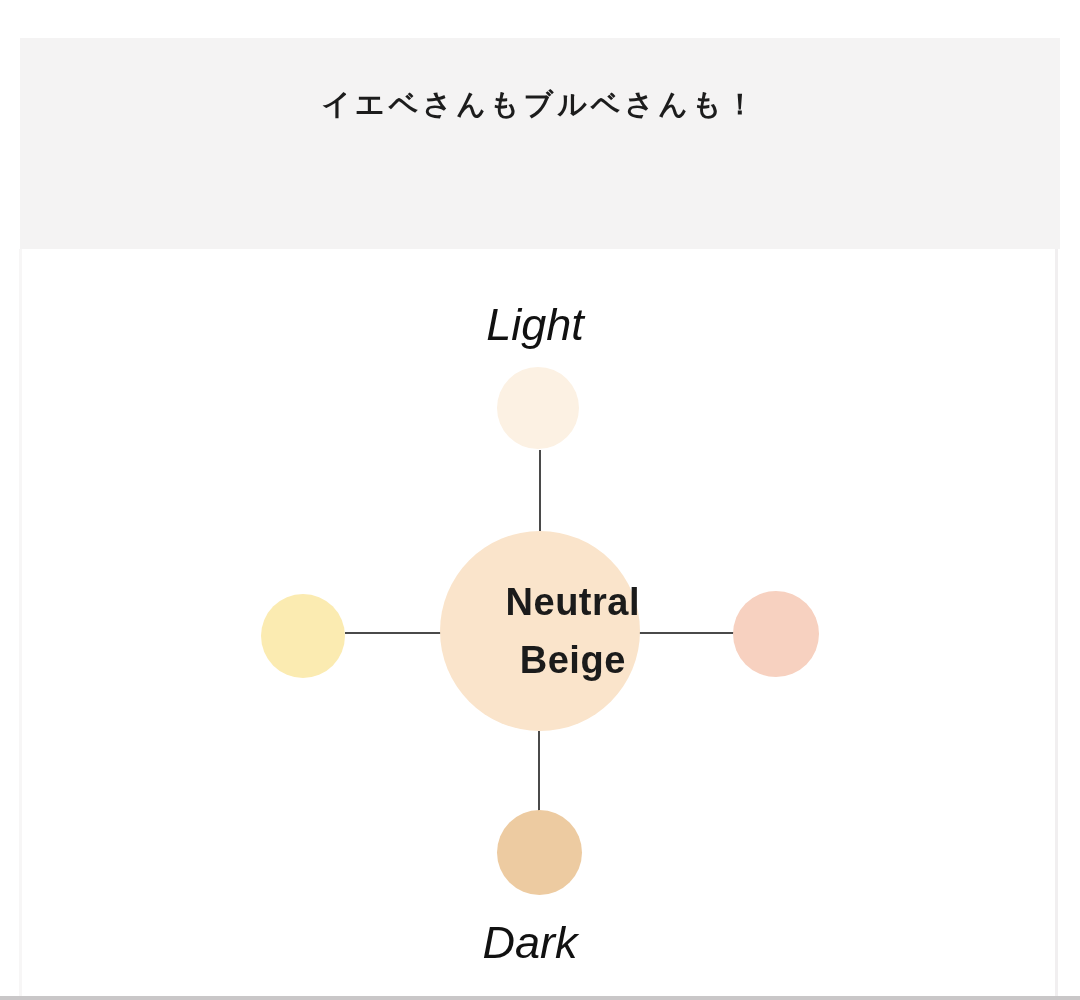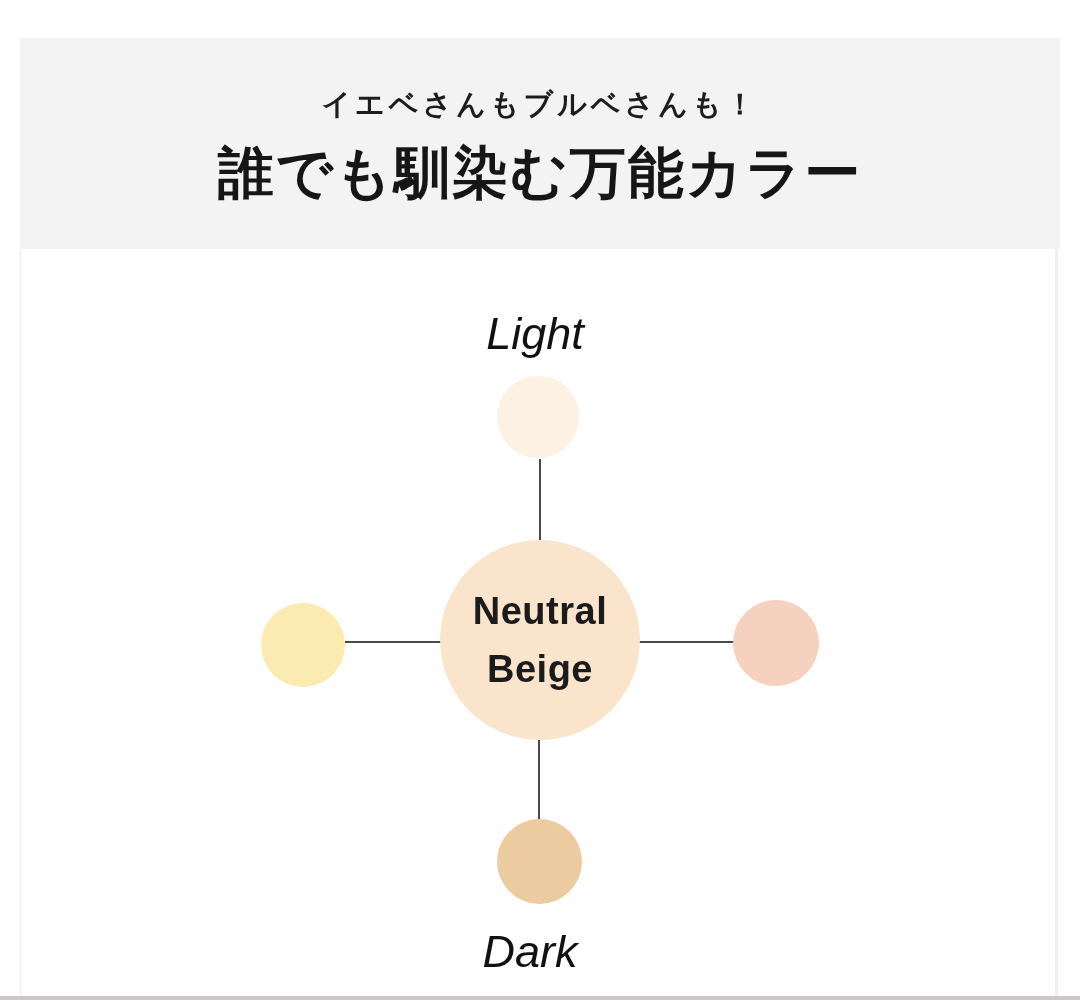--- a/index.html
+++ b/index.html
@@ -33,29 +33,29 @@
   .header-title {
     margin: 22px 0 0 0;
     font-size: 56px;
     font-weight: 700;
     letter-spacing: 2px;
     color: #161616;
     line-height: 62px;
   }
 
   
-  .diagram { position: absolute; inset: 0; margin-top: 9px; }
+  .diagram { position: absolute; inset: 0; }
 
   .node-circle {
     position: absolute;
     border-radius: 50%;
   }
   .circle-light  { left: 497px; top: 367px; width: 82px;  height: 82px; }
   .circle-center { left: 440px; top: 531px; width: 200px; height: 200px;
-                   display: flex; align-items: center; justify-content: center; }
+                   display: flex; align-items: center; justify-content: flex-end; }
   .circle-yellow { left: 261px; top: 594px; width: 84px;  height: 84px; }
   .circle-pink   { left: 733px; top: 591px; width: 86px;  height: 86px; }
   .circle-dark   { left: 497px; top: 810px; width: 85px;  height: 85px; }
 
   .center-text {
     text-align: center;
     font-size: 38px;
     font-weight: 700;
     color: #1b1b1b;
     line-height: 58px;
@@ -88,21 +88,20 @@
   .edge-right  { position: absolute; left: 1055px; top: 249px; width: 3px; height: 748px; background: #f1eff0; }
   .edge-bottom { position: absolute; left: 0; top: 996px; width: 1080px; height: 4px; background: #c9c7c8; }
 </style>
 </head>
 <body>
 
 <div class="page">
 
   <div class="header-band" style="background-color: rgb(244, 243, 243);">
     <p class="header-subtitle">イエベさんもブルベさんも！</p>
-    <h1 class="header-title">誰でも馴染む万能カラー</h1>
   </div>
 
   <div class="diagram">
 
     <div class="connector connector-v connector-top" style="background-color: rgb(74, 74, 74);"></div>
     <div class="connector connector-v connector-bottom" style="background-color: rgb(74, 74, 74);"></div>
     <div class="connector connector-h connector-left" style="background-color: rgb(74, 74, 74);"></div>
     <div class="connector connector-h connector-right" style="background-color: rgb(74, 74, 74);"></div>
 
     <div class="node-label label-light">Light</div>

